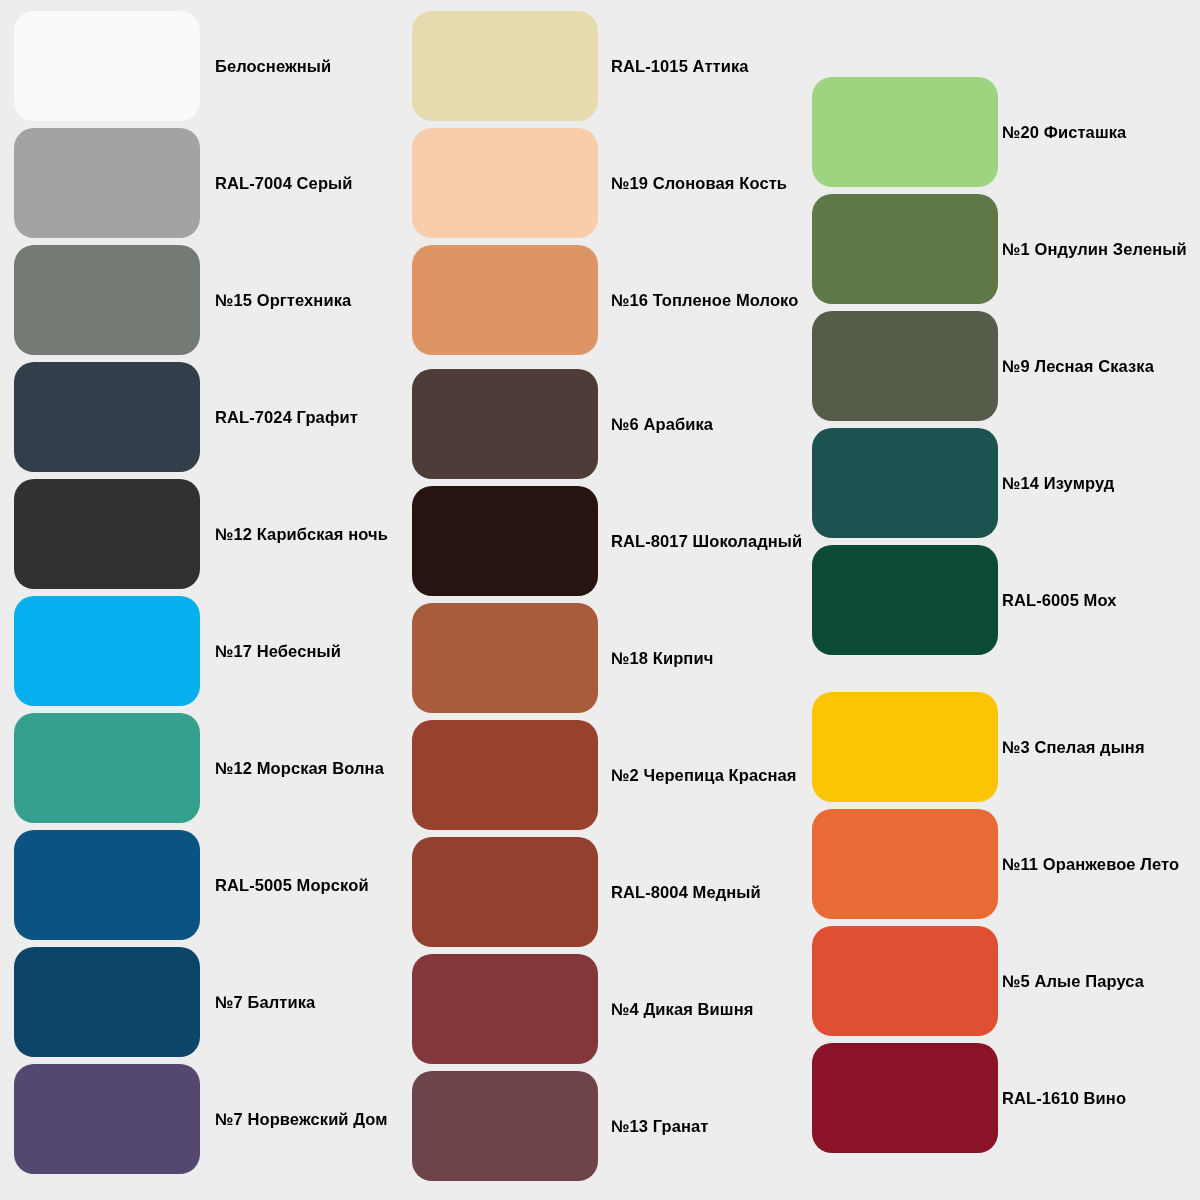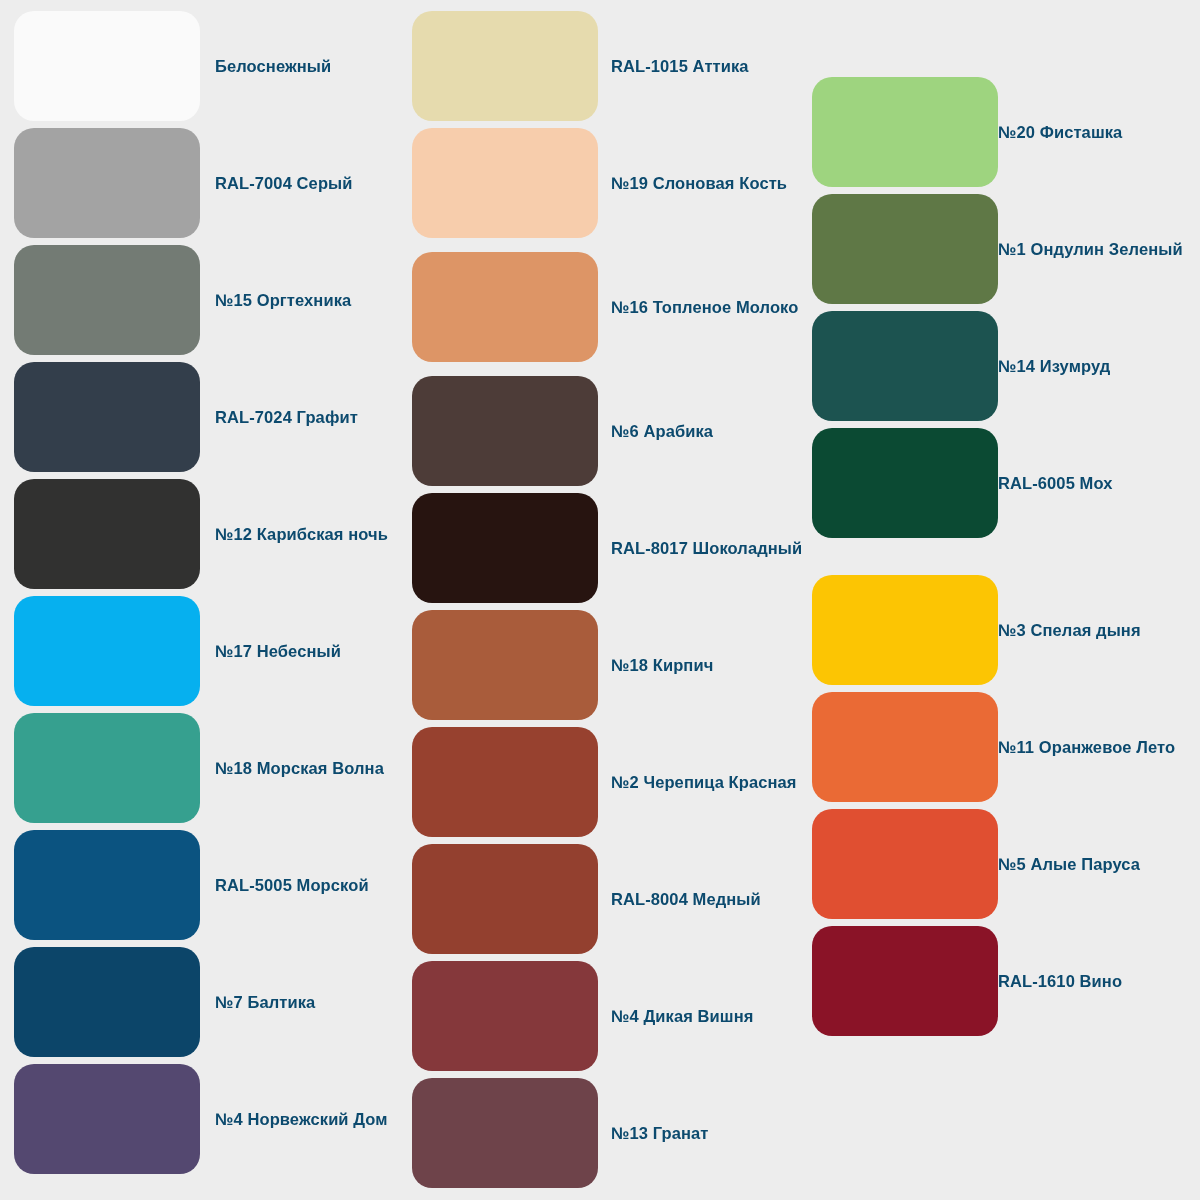--- a/index.html
+++ b/index.html
@@ -36,26 +36,26 @@
     flex:0 0 auto;
   }
   .chip-label{
     position:absolute;
     left:200px;
     top:50%;
     transform:translateY(-50%);
     white-space:nowrap;
     font-size:16.5px;
     font-weight:bold;
-    color:#0c4a6e;
+    color:#000000;
     letter-spacing:0.1px;
   }
   #col-1 .chip-label{left:201px;}
   #col-2 .chip-label{left:199px;}
-  #col-3 .chip-label{left:186px;}
+  #col-3 .chip-label{left:176px;padding-left:14px;}
 </style>
 </head>
 <body>
 
 <div id="palette" style="background: rgb(237, 237, 237);">
     <div class="column" id="col-1" style="top: 11px;">
       <div class="swatch-row">
         <div class="chip" title="#fafafa" style="background: rgb(250, 250, 250);"></div>
         <span class="chip-label">Белоснежный</span>
       </div>
@@ -74,45 +74,45 @@
       <div class="swatch-row" style="margin-top: 7px;">
         <div class="chip" title="#313130" style="background: rgb(49, 49, 48);"></div>
         <span class="chip-label">№12 Карибская ночь</span>
       </div>
       <div class="swatch-row" style="margin-top: 7px;">
         <div class="chip" title="#06b0ef" style="background: rgb(6, 176, 239);"></div>
         <span class="chip-label">№17 Небесный</span>
       </div>
       <div class="swatch-row" style="margin-top: 7px;">
         <div class="chip" title="#36a08f" style="background: rgb(54, 160, 143);"></div>
-        <span class="chip-label">№18 Морская Волна</span>
+        <span class="chip-label">№12 Морская Волна</span>
       </div>
       <div class="swatch-row" style="margin-top: 7px; align-items: flex-end;">
         <div class="chip" title="#0b5380" style="background: rgb(11, 83, 128);"></div>
         <span class="chip-label">RAL-5005 Морской</span>
       </div>
       <div class="swatch-row" style="margin-top: 7px;">
         <div class="chip" title="#0c4569" style="background: rgb(12, 69, 105);"></div>
         <span class="chip-label">№7 Балтика</span>
       </div>
       <div class="swatch-row" style="margin-top: 7px;">
         <div class="chip" title="#544870" style="background: rgb(84, 72, 112);"></div>
-        <span class="chip-label">№4 Норвежский Дом</span>
+        <span class="chip-label">№7 Норвежский Дом</span>
       </div>
     </div>
     <div class="column" id="col-2" style="top: 11px;">
       <div class="swatch-row">
         <div class="chip" title="#e6dbae" style="background: rgb(230, 219, 174);"></div>
         <span class="chip-label">RAL-1015 Аттика</span>
       </div>
       <div class="swatch-row" style="margin-top: 7px;">
         <div class="chip" title="#f7cdac" style="background: rgb(247, 205, 172);"></div>
         <span class="chip-label">№19 Слоновая Кость</span>
       </div>
-      <div class="swatch-row" style="margin-top: 14px;">
+      <div class="swatch-row" style="margin-top: 7px;">
         <div class="chip" title="#dd9566" style="background: rgb(221, 149, 102);"></div>
         <span class="chip-label">№16 Топленое Молоко</span>
       </div>
       <div class="swatch-row" style="margin-top: 14px;">
         <div class="chip" title="#4d3c38" style="background: rgb(77, 60, 56);"></div>
         <span class="chip-label">№6 Арабика</span>
       </div>
       <div class="swatch-row" style="margin-top: 7px;">
         <div class="chip" title="#271410" style="background: rgb(39, 20, 16);"></div>
         <span class="chip-label">RAL-8017 Шоколадный</span>
@@ -141,20 +141,24 @@
     <div class="column" id="col-3" style="top: 77px;">
       <div class="swatch-row">
         <div class="chip" title="#9ed47f" style="background: rgb(158, 212, 127);"></div>
         <span class="chip-label">№20 Фисташка</span>
       </div>
       <div class="swatch-row" style="margin-top: 7px;">
         <div class="chip" title="#5f7846" style="background: rgb(95, 120, 70);"></div>
         <span class="chip-label">№1 Ондулин Зеленый</span>
       </div>
       <div class="swatch-row" style="margin-top: 7px;">
+        <div class="chip" title="#565c4a" style="background: rgb(86, 92, 74);"></div>
+        <span class="chip-label">№9 Лесная Сказка</span>
+      </div>
+      <div class="swatch-row" style="margin-top: 7px;">
         <div class="chip" title="#1c5350" style="background: rgb(28, 83, 80);"></div>
         <span class="chip-label">№14 Изумруд</span>
       </div>
       <div class="swatch-row" style="margin-top: 7px;">
         <div class="chip" title="#0b4a33" style="background: rgb(11, 74, 51);"></div>
         <span class="chip-label">RAL-6005 Мох</span>
       </div>
       <div class="swatch-row" style="margin-top: 37px;">
         <div class="chip" title="#fcc503" style="background: rgb(252, 197, 3);"></div>
         <span class="chip-label">№3 Спелая дыня</span>

